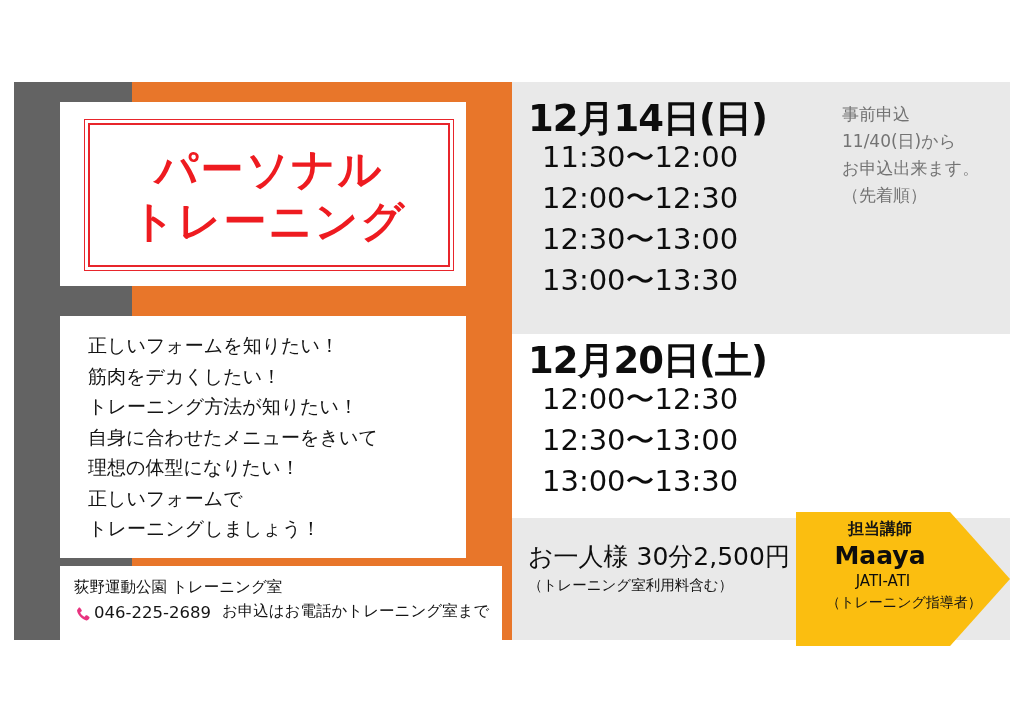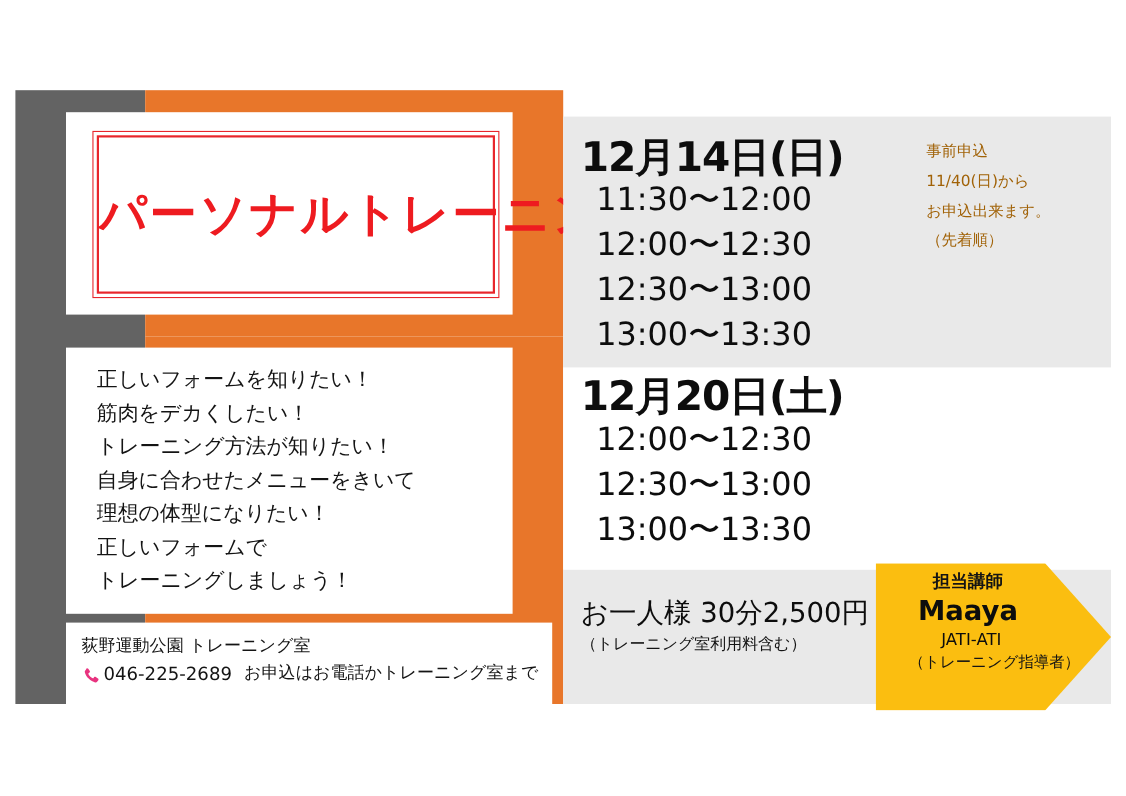--- a/index.html
+++ b/index.html
@@ -65,23 +65,23 @@
     position: absolute;
     left: 28px;
     top: 21px;
     right: 16px;
     bottom: 19px;
     border: 2px solid #E8252B;
     outline: 1px solid #E8252B;
     outline-offset: 3px;
     box-sizing: border-box;
     display: flex;
-    flex-direction: row;
+    flex-direction: column;
     align-items: center;
-    justify-content: flex-start;
+    justify-content: center;
   }
   .title-line {
     color: #EE1B20;
     font-weight: bold;
     font-size: 43px;
     line-height: 1.22;
     letter-spacing: 2px;
     white-space: nowrap;
   }
 
@@ -151,21 +151,20 @@
   }
 
   
   .block-date1 {
     position: absolute;
     left: 0;
     top: 0;
     width: 498px;
     height: 252px;
     background: #E9E9E9;
-    margin-top: 24px;
   }
   
   .block-date2 {
     position: absolute;
     left: 0;
     top: 252px;
     width: 498px;
     height: 184px;
     background: #ffffff;
   }
@@ -200,23 +199,23 @@
     top: 18px;
   }
   .date1-col .slot { padding-left: 14px; }
   .notice {
     position: absolute;
     left: 330px;
     top: 19px;
     width: 170px;
   }
   .notice-line {
-    font-size: 14px;
+    font-size: 17px;
     line-height: 27px;
-    color: #a16207;
+    color: #737373;
     white-space: nowrap;
   }
   .date2-col {
     position: absolute;
     left: 16px;
     top: 8px;
   }
   .date2-col .slot { padding-left: 14px; }
 
   .price-main {

